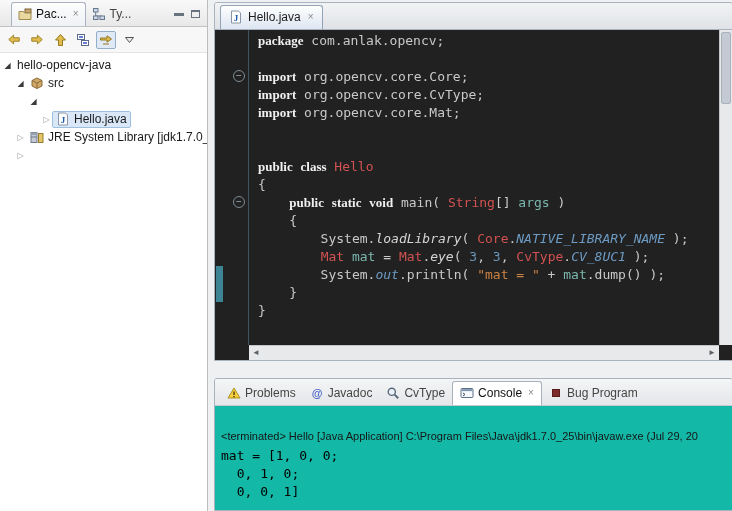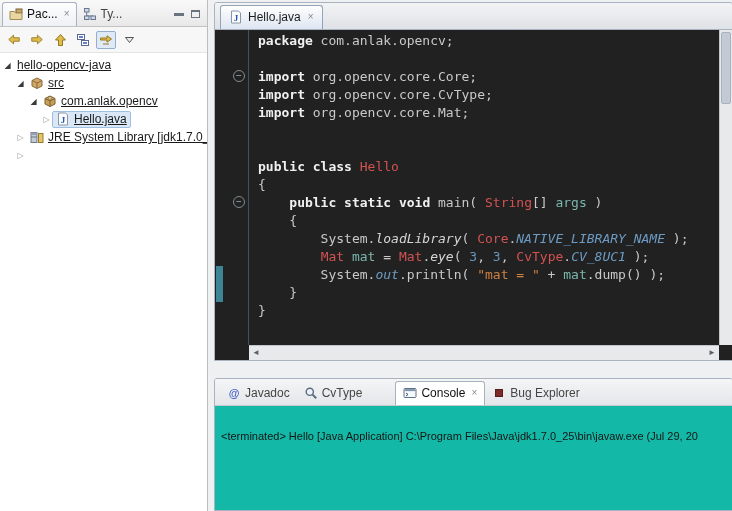--- a/index.html
+++ b/index.html
@@ -6,66 +6,66 @@
   html,body { width:732px; height:511px; }
   body { font-family:"Liberation Sans",sans-serif; background:#eef0f2; overflow:hidden; }
   .app { position:relative; width:732px; height:511px; background:#eef0f2; overflow:hidden; }
 
   .icon { display:inline-flex; width:14px; height:14px; align-items:center; justify-content:center; flex:0 0 14px; }
   .icon svg { display:block; }
 
   
   .sidebar { position:absolute; left:0; top:0; width:208px; height:511px; background:#fff; border-right:1px solid #bdbdbd; }
   .side-tabbar { position:relative; height:27px; background:linear-gradient(#f9f9f9,#e8e8e8); border-bottom:1px solid #c3c3c3; display:flex; align-items:flex-end; }
-  .side-tabs { display:flex; align-items:flex-end; padding-left:2px; flex:1; min-width:0; height:100%; }
+  .side-tabs { display:flex; align-items:flex-end; padding-left:11px; flex:1; min-width:0; height:100%; }
   .tab { display:flex; align-items:center; gap:4px; padding:4px 6px 5px; font-size:12px; color:#444; white-space:nowrap; }
   .tab.active { background:linear-gradient(#fdfdfd,#eef1f5); border:1px solid #a8b2c0; border-bottom:none; border-radius:3px 3px 0 0; color:#111; }
   .tab-close { font-size:10px; color:#8a8a8a; margin-left:2px; cursor:pointer; line-height:10px; }
   .panel-btns { display:flex; gap:7px; align-items:center; padding:0 7px 8px 0; }
   .min-btn { width:10px; height:3px; background:#68737f; display:inline-block; }
   .max-btn { width:9px; height:8px; border:1px solid #68737f; border-top-width:2px; display:inline-block; }
   .side-toolbar { height:26px; display:flex; align-items:center; gap:3px; padding:0 4px; background:#f7f7f7; border-bottom:1px solid #e4e4e4; }
   .tool-btn { border:1px solid transparent; background:transparent; padding:1px 2px; display:flex; align-items:center; border-radius:2px; }
   .tool-btn.pressed { border-color:#93aecb; background:#dfeaf6; }
   .tree { padding-top:3px; font-size:12px; color:#1a1a1a; overflow:hidden; }
   .tree-row { display:flex; align-items:center; height:18px; white-space:nowrap; overflow:hidden; }
   .tree-arrow { width:11px; flex:0 0 11px; font-size:8px; color:#3a3a3a; text-align:center; cursor:pointer; }
   .tree-arrow.collapsed { color:#9a9a9a; }
-  .tree-content { display:flex; align-items:center; gap:4px; padding:0 3px; height:17px; border:1px solid transparent;text-decoration:underline; }
+  .tree-content { display:flex; align-items:center; gap:4px; padding:0 3px; height:17px; border:1px solid transparent; }
   .tree-row.selected .tree-content { background:#d9e7f6; border-color:#9ec0e0; border-radius:2px; }
 
   
   .editor-panel { position:absolute; left:214px; top:2px; width:519px; height:359px; background:#eceef0; border:1px solid #a9b3bf; border-radius:3px 3px 0 0; overflow:hidden; }
   .editor-tabbar { height:27px; background:linear-gradient(#f2f3f5,#dfe2e6); display:flex; align-items:flex-end; padding-left:5px; border-bottom:1px solid #a9b3bf; }
   .etab { display:flex; align-items:center; gap:5px; padding:4px 8px 5px; font-size:12px; color:#1c1c1c; background:linear-gradient(#fefefe,#dde6f2); border:1px solid #93a3b8; border-bottom:none; border-radius:3px 3px 0 0; }
   .editor-body { position:absolute; left:0; top:27px; right:0; bottom:0; background:var(--editor_bg,#212121); }
   .annotation-ruler { position:absolute; left:0; top:0; bottom:15px; width:9px; background:var(--editor_bg,#212121); }
   .range-indicator { position:absolute; left:1px; width:7px; background:var(--range_indicator,#3d8495); }
   .gutter { position:absolute; left:9px; top:0; bottom:15px; width:25px; background:var(--editor_bg,#212121); border-right:1px solid #3e5260; }
   .fold { position:absolute; right:3px; width:12px; height:12px; border:1px solid #7d8b94; border-radius:50%; color:#a3b4be; font-size:10px; line-height:10px; text-align:center; cursor:pointer; }
   .code-area { position:absolute; left:35px; top:0; right:13px; bottom:15px; padding:2px 0 0 8px; font-family:"DejaVu Sans Mono",monospace; font-size:13px; line-height:18px; color:var(--editor_default,#c9c9c9); overflow:hidden; white-space:pre; }
   .code-line { height:18px; }
   .tk-pl { color:var(--editor_default,#c9c9c9); }
-  .tk-kw { color:var(--keyword,#f0f0f0); font-weight:bold; }
+  .tk-kw { color:var(--keyword,#f0f0f0); font-weight:bold;font-family:Liberation Serif, serif; }
   .tk-ty { color:var(--type,#d25252); }
   .tk-sf { color:var(--static_field,#6d9bc3); font-style:italic; }
   .tk-num { color:var(--number,#6897bb); }
   .tk-st { color:var(--string,#cc8242); }
   .tk-var { color:var(--variable,#7bb6ad); }
   .tk-sm { color:var(--static_method,#d6d6d6); font-style:italic; }
   .vscrollbar { position:absolute; right:0; top:0; bottom:15px; width:13px; background:#e7e9eb; border-left:1px solid #c2c6ca; }
   .vthumb { position:absolute; left:1px; right:1px; top:2px; height:72px; background:#c3cad3; border:1px solid #a8b2bc; border-radius:2px; }
   .hscrollbar { position:absolute; left:34px; right:13px; bottom:0; height:15px; background:#e7e9eb; border-top:1px solid #c2c6ca; display:flex; align-items:center; justify-content:space-between; padding:0 3px; }
   .harrow { font-size:8px; color:#5a6268; line-height:8px; cursor:pointer; }
 
   
   .bottom-panel { position:absolute; left:214px; top:378px; width:519px; height:133px; background:#fff; border:1px solid #a9b3bf; border-radius:3px 3px 0 0; overflow:hidden; }
   .bottom-tabbar { height:27px; background:linear-gradient(#f4f5f6,#e4e6e9); display:flex; align-items:flex-end; padding-left:5px; border-bottom:1px solid #c6cace; white-space:nowrap; overflow:hidden; }
   .btab { display:flex; align-items:center; gap:4px; padding:4px 7px 5px; font-size:12px; color:#454545; flex:0 0 auto; }
-  .btab.active { background:#fff; border:1px solid #a8b2be; border-bottom:none; border-radius:3px 3px 0 0; color:#111;margin-left:26px; }
+  .btab.active { background:#fff; border:1px solid #a8b2be; border-bottom:none; border-radius:3px 3px 0 0; color:#111; }
   .console { position:absolute; left:0; top:27px; right:0; bottom:0; background:#14b8a6; overflow:hidden; }
   .console-header { margin-top:24px; padding-left:6px; font-size:11px; color:#151515; white-space:nowrap; overflow:hidden; }
   .console-output { padding:5px 0 0 6px; font-family:"DejaVu Sans Mono",monospace; font-size:13px; line-height:18px; color:#000; white-space:pre; }
 </style>
 </head>
 <body>
 
 <div class="app">
 
   <aside class="sidebar">
@@ -160,30 +160,20 @@
               <svg width="14" height="14" viewBox="0 0 14 14">
                 <path d="M2 4.5 L7 2 L12 4.5 V10 L7 12.5 L2 10 Z" fill="#d0a868" stroke="#8a6a38"></path>
                 <path d="M2 4.5 L7 7 L12 4.5 M7 7 V12.5" fill="none" stroke="#8a6a38"></path>
               </svg>
             </span>
             <span class="tree-label">src</span>
           </span>
         </div>
         <div class="tree-row" style="padding-left: 28px;">
           <span class="tree-arrow expanded">◢</span>
-          <span class="tree-content">
-            <span class="icon">
-              <svg width="14" height="14" viewBox="0 0 14 14">
-                <path d="M2 4.5 L7 2 L12 4.5 V10 L7 12.5 L2 10 Z" fill="#c8a158" stroke="#7d5f2e"></path>
-                <path d="M2 4.5 L7 7 L12 4.5 M7 7 V12.5" fill="none" stroke="#7d5f2e"></path>
-                <rect x="5.2" y="3" width="3.6" height="2" fill="#efe0b8" stroke="#7d5f2e" stroke-width="0.5"></rect>
-              </svg>
-            </span>
-            <span class="tree-label">com.anlak.opencv</span>
-          </span>
         </div>
         <div class="tree-row selected" style="padding-left: 41px;">
           <span class="tree-arrow collapsed">▷</span>
           <span class="tree-content">
             <span class="icon">
               <svg width="14" height="14" viewBox="0 0 14 14">
                 <path d="M2.5 1h7l2 2v10h-9z" fill="#fdfdfd" stroke="#8a96a8"></path>
                 <text x="7" y="11" font-size="9" font-weight="bold" font-family="serif" fill="#1e5bb0" text-anchor="middle">J</text>
               </svg>
             </span>
@@ -240,20 +230,30 @@
         <span class="harrow">►</span>
       </div>
     </div>
   </section>
 
   <section class="bottom-panel">
     <div class="bottom-tabbar">
         <div class="btab">
           <span class="icon">
             <svg width="14" height="14" viewBox="0 0 14 14">
+              <path d="M7 2 L13 12 H1 Z" fill="#f6cf3f" stroke="#b09020"></path>
+              <rect x="6.3" y="5.5" width="1.4" height="3.5" fill="#4a3c08"></rect>
+              <rect x="6.3" y="10" width="1.4" height="1.4" fill="#4a3c08"></rect>
+            </svg>
+          </span>
+          <span class="tab-label">Problems</span>
+        </div>
+        <div class="btab">
+          <span class="icon">
+            <svg width="14" height="14" viewBox="0 0 14 14">
               <text x="7" y="11" font-size="11" font-weight="bold" fill="#4a63c8" text-anchor="middle">@</text>
             </svg>
           </span>
           <span class="tab-label">Javadoc</span>
         </div>
         <div class="btab">
           <span class="icon">
             <svg width="14" height="14" viewBox="0 0 14 14">
               <circle cx="5.8" cy="5.8" r="3.6" fill="#eef2f8" stroke="#5a6a7e" stroke-width="1.4"></circle>
               <line x1="8.6" y1="8.6" x2="12.2" y2="12.2" stroke="#5a6a7e" stroke-width="2"></line>
@@ -271,21 +271,22 @@
           </span>
           <span class="tab-label">Console</span>
           <span class="tab-close">×</span>
         </div>
         <div class="btab">
           <span class="icon">
             <svg width="14" height="14" viewBox="0 0 14 14">
               <rect x="3.5" y="3.5" width="7" height="7" fill="#7c2a2a" stroke="#581c1c"></rect>
             </svg>
           </span>
-          <span class="tab-label">Bug Explorer</span>
+          <span class="tab-label">Bug Program</span>
         </div>
       </div>
     <div class="console">
       <div class="console-header">&lt;terminated&gt; Hello [Java Application] C:\Program Files\Java\jdk1.7.0_25\bin\javaw.exe (Jul 29, 20</div>
+      <div class="console-output"><div class="console-line">mat = [1, 0, 0;</div><div class="console-line">  0, 1, 0;</div><div class="console-line">  0, 0, 1]</div></div>
     </div>
   </section>
 
 </div>
 
 </body></html>

